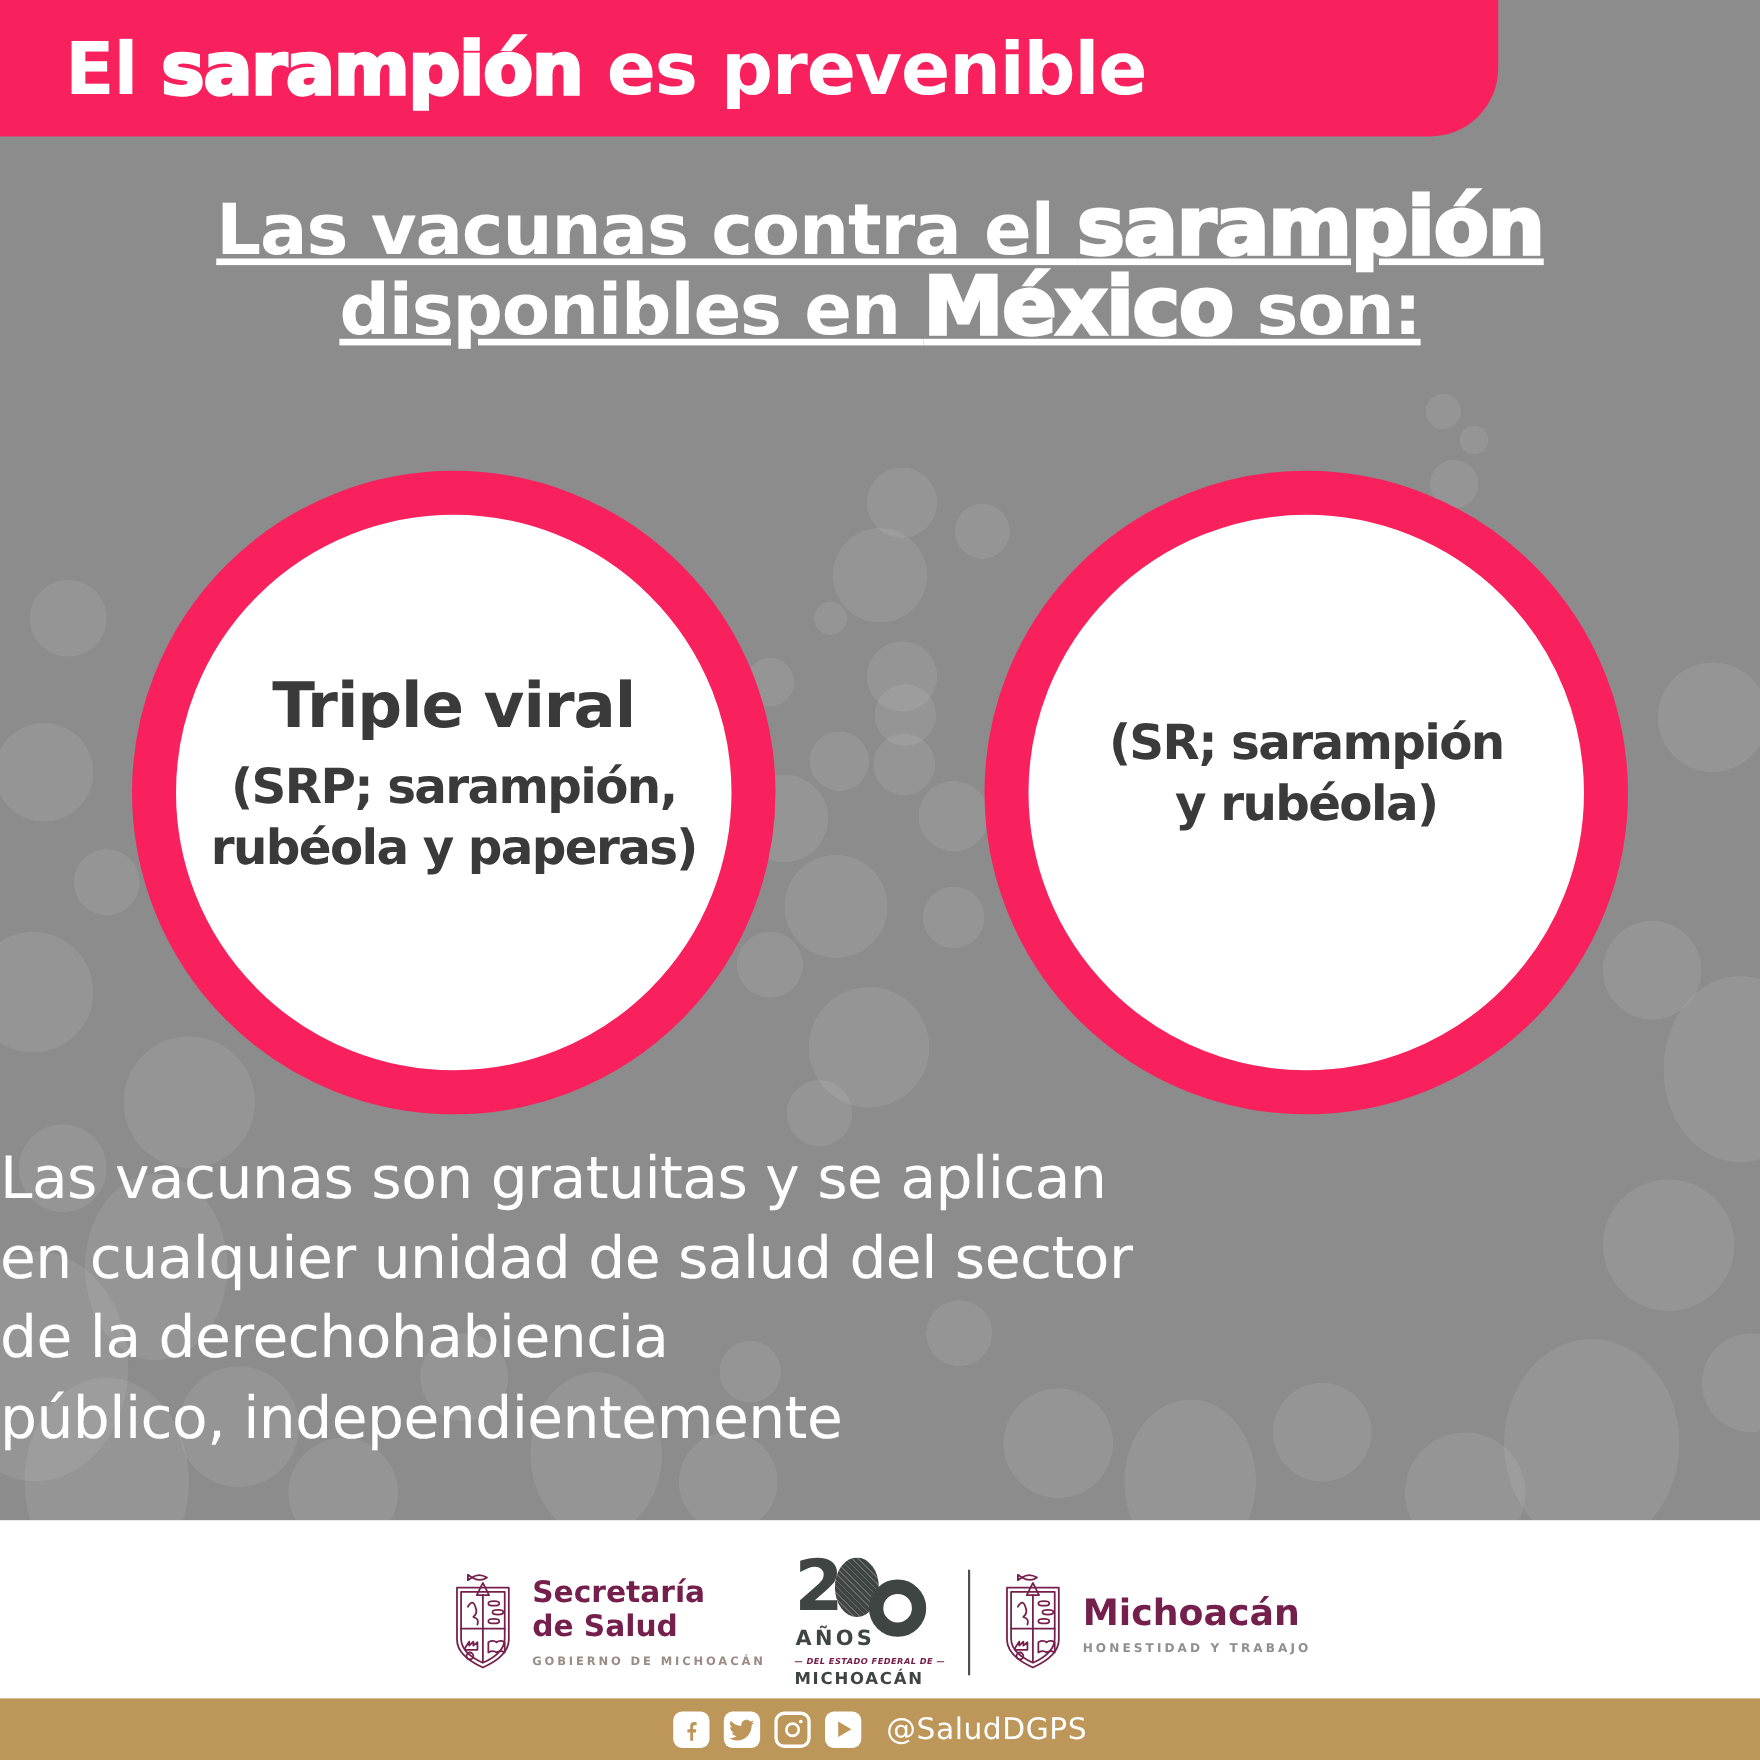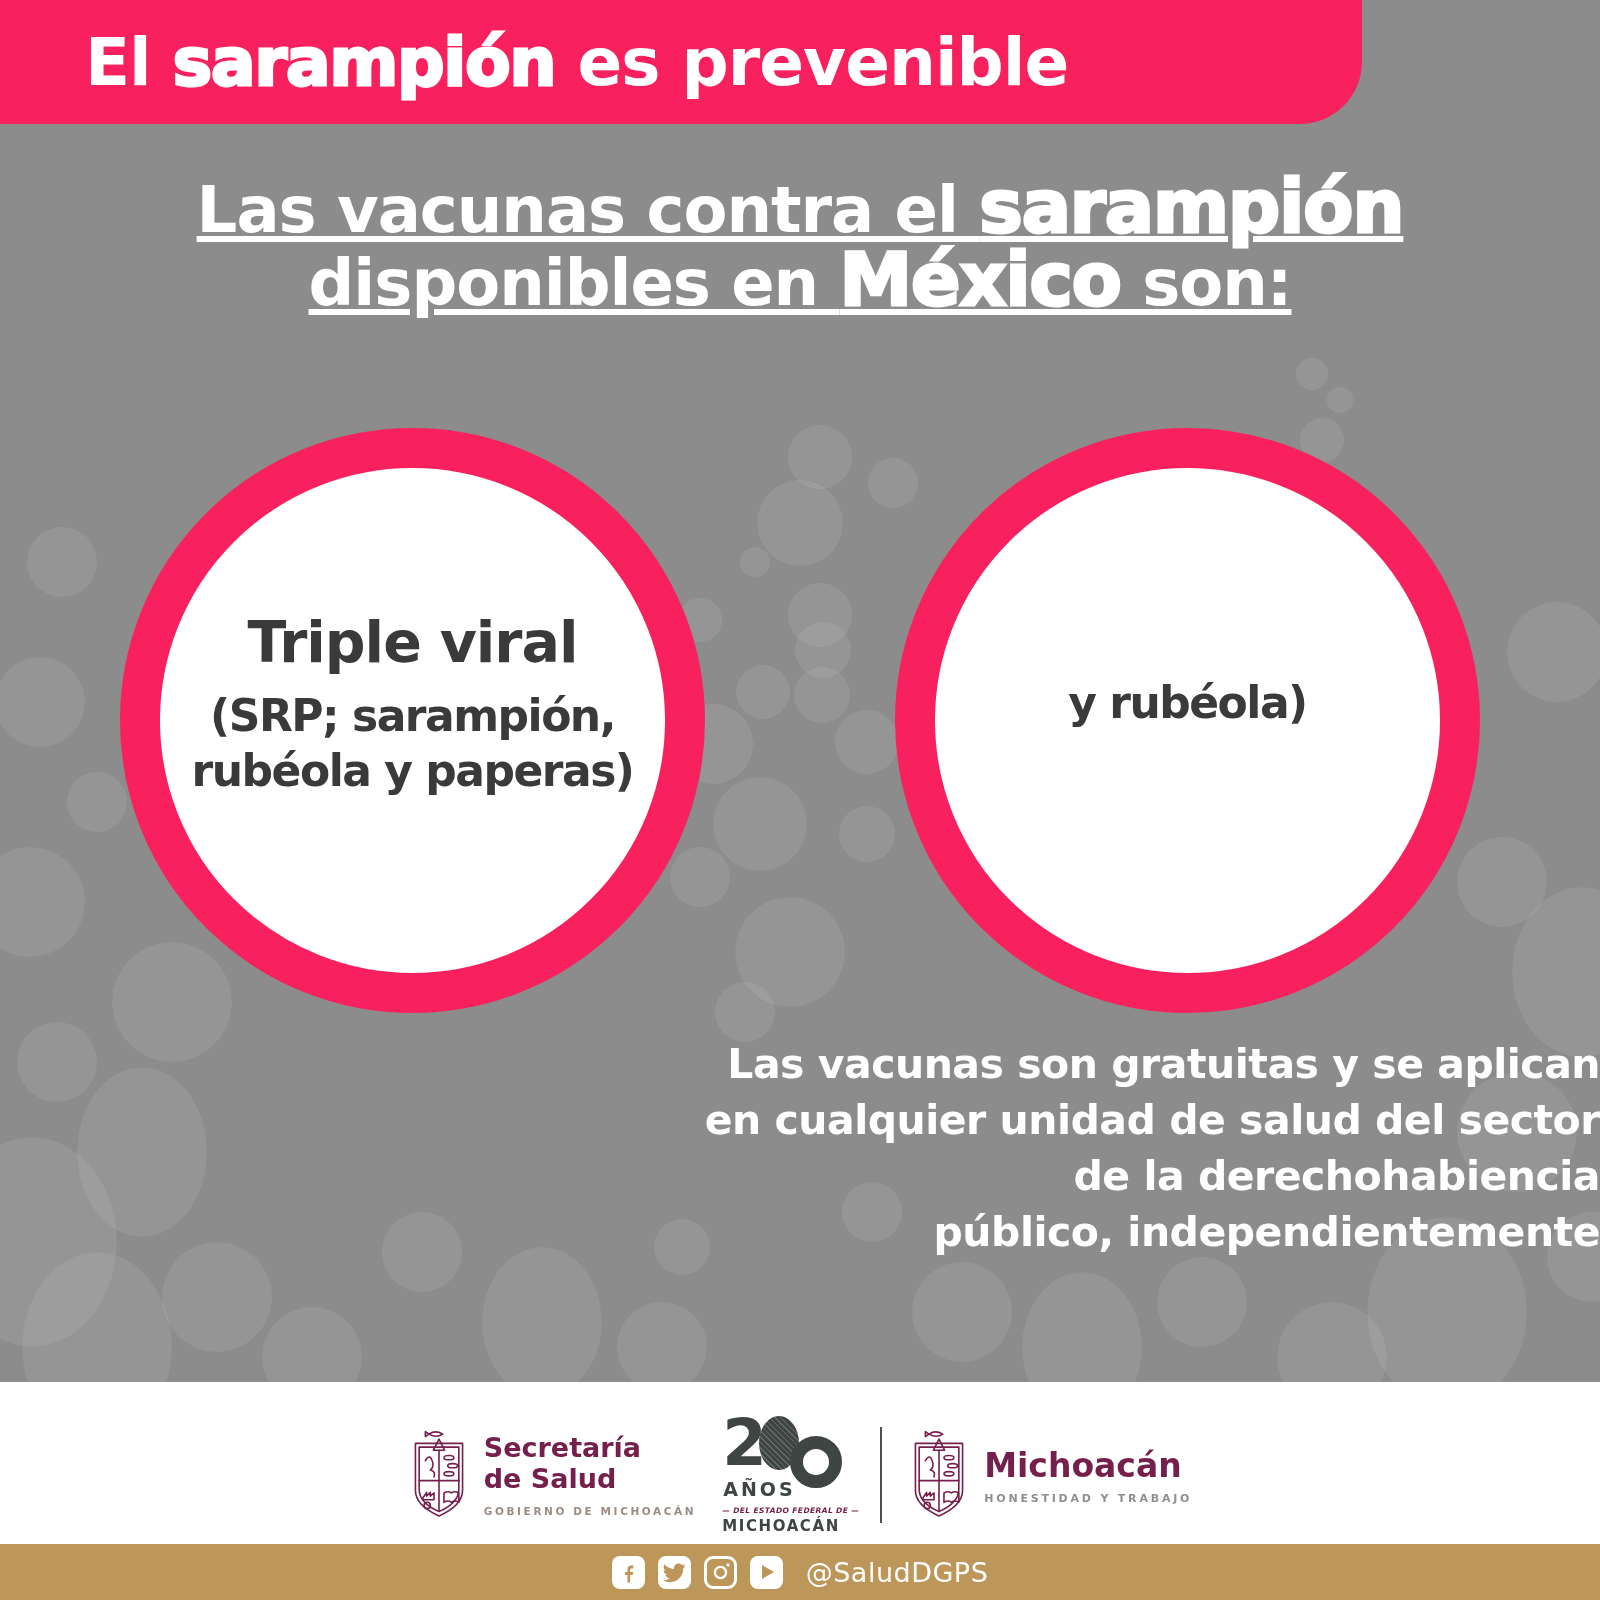--- a/index.html
+++ b/index.html
@@ -61,42 +61,42 @@
     radial-gradient(circle 55px at 1332px 1357px,var(--bub) 99%,transparent 100%),
     radial-gradient(circle 45px at 1202px 1302px,var(--bub) 99%,transparent 100%),
     radial-gradient(ellipse 60px 75px at 1082px 1347px,var(--bub) 99%,transparent 100%),
     radial-gradient(circle 50px at 962px 1312px,var(--bub) 99%,transparent 100%),
     radial-gradient(circle 30px at 872px 1212px,var(--bub) 99%,transparent 100%);
   }
 
   
   .banner{position:absolute;z-index:2;top:0;left:0;width:1362px;height:124px;
     background:var(--pink);border-radius:0 0 62px 0;
-    display:flex;align-items:center;padding-left:85px;}
+    display:flex;align-items:center;padding-left:59px;}
   .banner-text{color:#fff;font-size:66px;font-weight:bold;letter-spacing:-1px;white-space:nowrap;}
   .xb{-webkit-text-stroke:3px #fff;}
 
   
   .heading{position:absolute;z-index:1;top:172px;left:0;width:100%;text-align:center;
     color:#fff;font-weight:bold;font-size:64px;letter-spacing:-1px;}
   .h-line{line-height:70px;white-space:nowrap;text-decoration:underline;}
   .hbig{font-size:1.14em;-webkit-text-stroke:3px #fff;}
 
   
   .circles{position:absolute;z-index:1;top:428px;left:0;width:100%;
     display:flex;justify-content:space-between;padding:0 120px;}
   .vcircle{width:585px;height:585px;border-radius:50%;border:40px solid var(--pink);
     background:#fff;display:flex;flex-direction:column;align-items:center;justify-content:center;}
   .vinner{margin-top:-34px;text-align:center;color:var(--dark);}
   .vtitle{font-size:57px;font-weight:bold;letter-spacing:-1px;margin-bottom:14px;}
   .vsub{font-size:44px;font-weight:bold;letter-spacing:-1.5px;line-height:1.24;}
 
   
-  .note{position:absolute;z-index:1;top:1036px;left:0;width:100%;text-align:right;
-    color:#fff;font-weight:bold;font-size:41px;line-height:1.37;letter-spacing:-0.5px;}
+  .note{position:absolute;z-index:1;top:1036px;left:0;width:100%;text-align:left;
+    color:#fff;font-weight:normal;font-size:53px;line-height:1.37;letter-spacing:-0.5px;}
 
   
   .footer{position:absolute;z-index:2;top:1382px;left:0;width:100%;height:186px;background:#fff;
     display:flex;align-items:center;justify-content:center;gap:26px;}
   .lockup{display:flex;align-items:center;gap:14px;}
   .crest{display:block;}
   .sec-text,.mich-text{display:flex;flex-direction:column;justify-content:center;}
   .sec-name{font-size:27px;font-weight:bold;color:var(--maroon);line-height:1.12;}
   .sec-cap{font-size:10.5px;font-weight:bold;color:#9B8D85;letter-spacing:2.6px;margin-top:11px;white-space:nowrap;}
   .mich-name{font-size:33px;font-weight:bold;color:var(--maroon);}
@@ -143,20 +143,21 @@
   <div class="circles">
     <div class="vcircle">
       <div class="vinner">
         <div class="vtitle">Triple viral</div>
         <div class="vsub">(SRP; sarampión,</div>
         <div class="vsub">rubéola y paperas)</div>
       </div>
     </div>
     <div class="vcircle">
       <div class="vinner">
+        <div class="vsub">(SR; sarampión</div>
         <div class="vsub">y rubéola)</div>
       </div>
     </div>
   </div>
 
   <div class="note">
     <div>Las vacunas son gratuitas y se aplican</div>
     <div>en cualquier unidad de salud del sector</div>
     <div>de la derechohabiencia</div>
     <div>público, independientemente</div>

